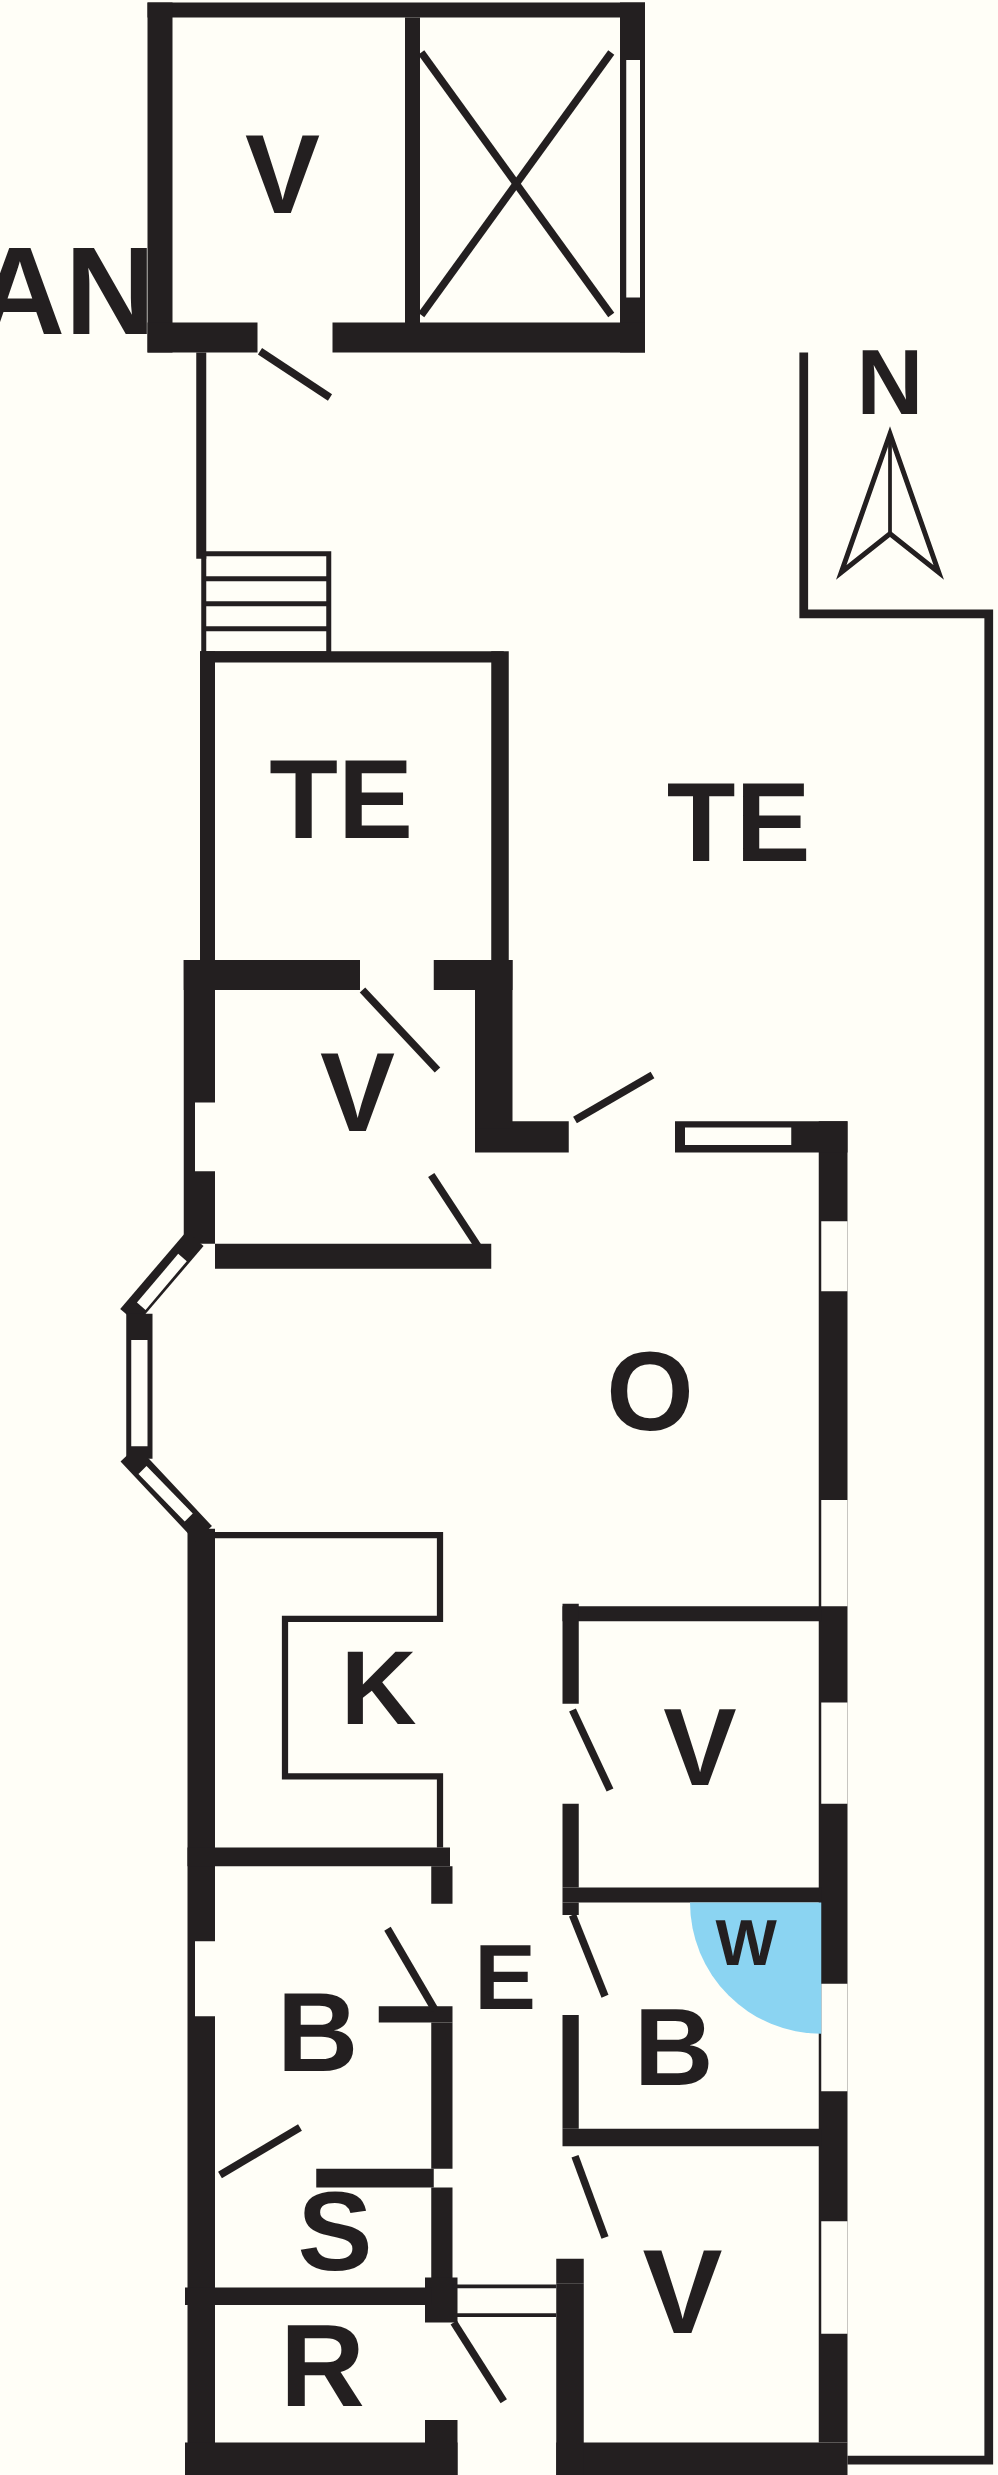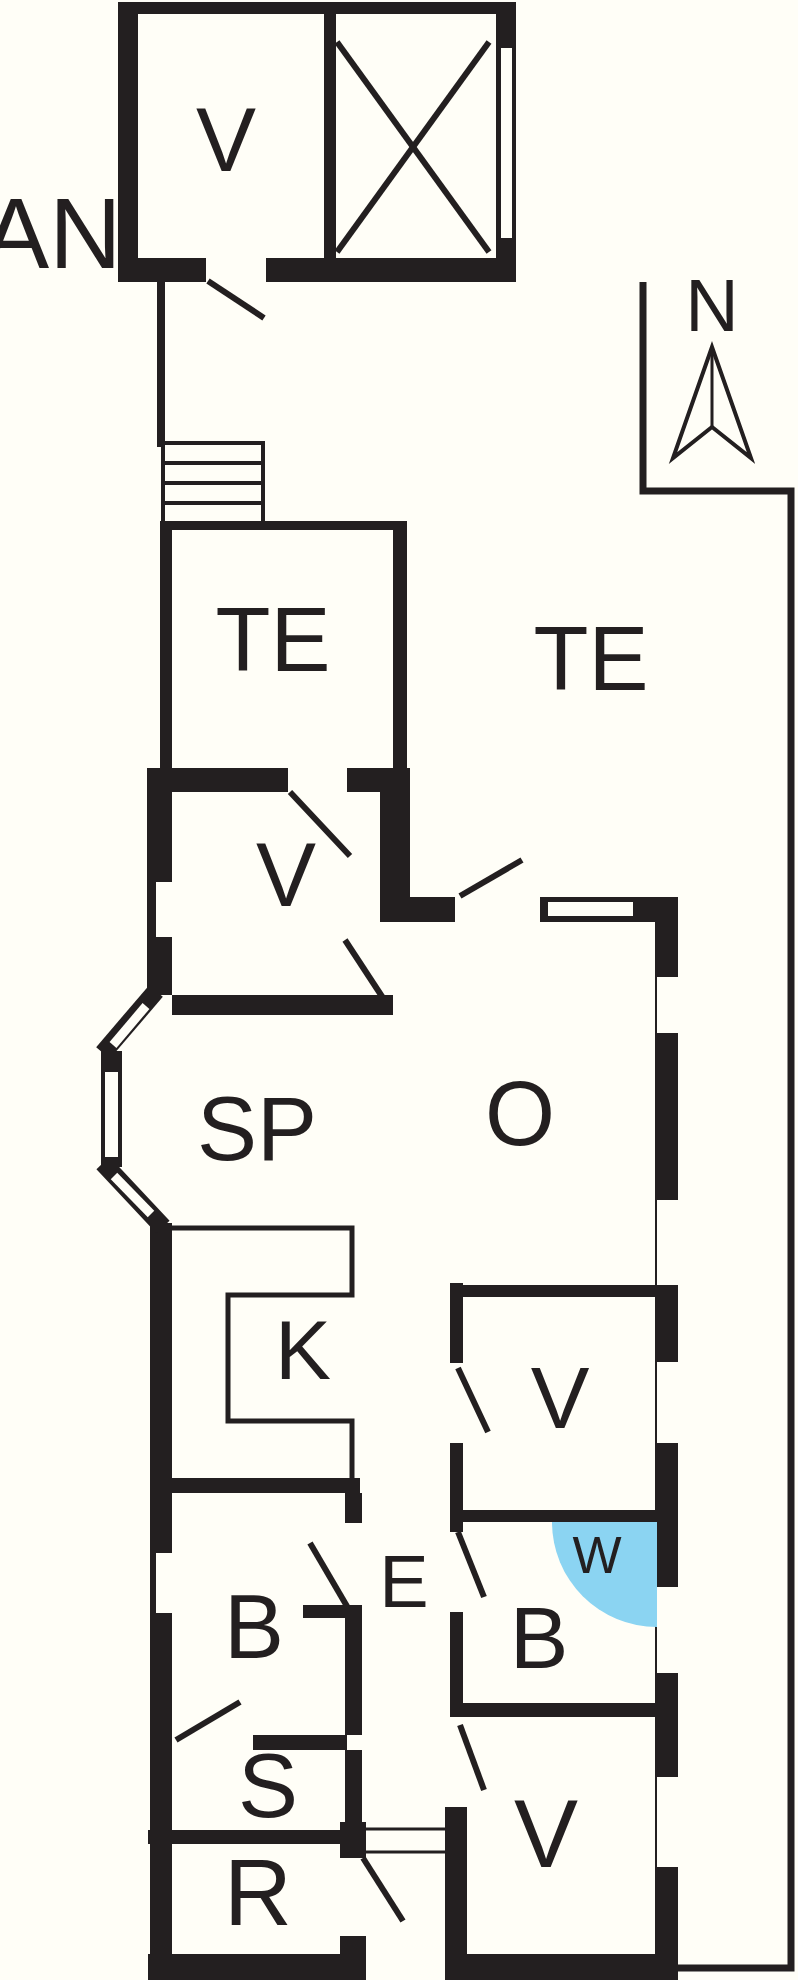--- a/index.html
+++ b/index.html
@@ -2,20 +2,21 @@
 <html><head>
 <meta charset="utf-8">
 <style>
   html,body{margin:0;padding:0;background:#ffffff;}
   .plan{
     position:relative;
     width:798px;height:1980px;
     background:#fffef7;
     font-family:"Liberation Sans", sans-serif;
     overflow:hidden;
+    font-weight:bold;
   }
   .plan svg{position:absolute;left:0;top:0;}
   .room-label{
     position:absolute;
     transform:translate(-50%,-50%);
     color:#231f20;
     white-space:nowrap;
     line-height:1;
     font-family:"Liberation Sans", sans-serif;
   }
@@ -147,21 +148,20 @@
       <line x1="712" y1="347" x2="712" y2="427" stroke-width="3"></line>
     </g>
   </svg>
 
   <div class="room-label" style="left:52px;  top:233px;  font-size:100px;">AN</div>
   <div class="room-label" style="left:226px; top:140px;  font-size:90px;">V</div>
   <div class="room-label" style="left:712px; top:306px;  font-size:74px;">N</div>
   <div class="room-label" style="left:273px; top:640px;  font-size:90px;">TE</div>
   <div class="room-label" style="left:591px; top:659px;  font-size:90px;">TE</div>
   <div class="room-label" style="left:286px; top:875px;  font-size:90px;">V</div>
-  <div class="room-label" style="left:257px; top:1129px; font-size:90px;">SP</div>
   <div class="room-label" style="left:520px; top:1114px; font-size:90px;">O</div>
   <div class="room-label" style="left:303px; top:1350px; font-size:84px;">K</div>
   <div class="room-label" style="left:560px; top:1398px; font-size:88px;">V</div>
   <div class="room-label" style="left:597px; top:1555px; font-size:52px;">W</div>
   <div class="room-label" style="left:404px; top:1582px; font-size:74px;">E</div>
   <div class="room-label" style="left:254px; top:1627px; font-size:90px;">B</div>
   <div class="room-label" style="left:539px; top:1638px; font-size:88px;">B</div>
   <div class="room-label" style="left:268px; top:1786px; font-size:90px;">S</div>
   <div class="room-label" style="left:258px; top:1893px; font-size:94px;">R</div>
   <div class="room-label" style="left:546px; top:1834px; font-size:96px;">V</div>

